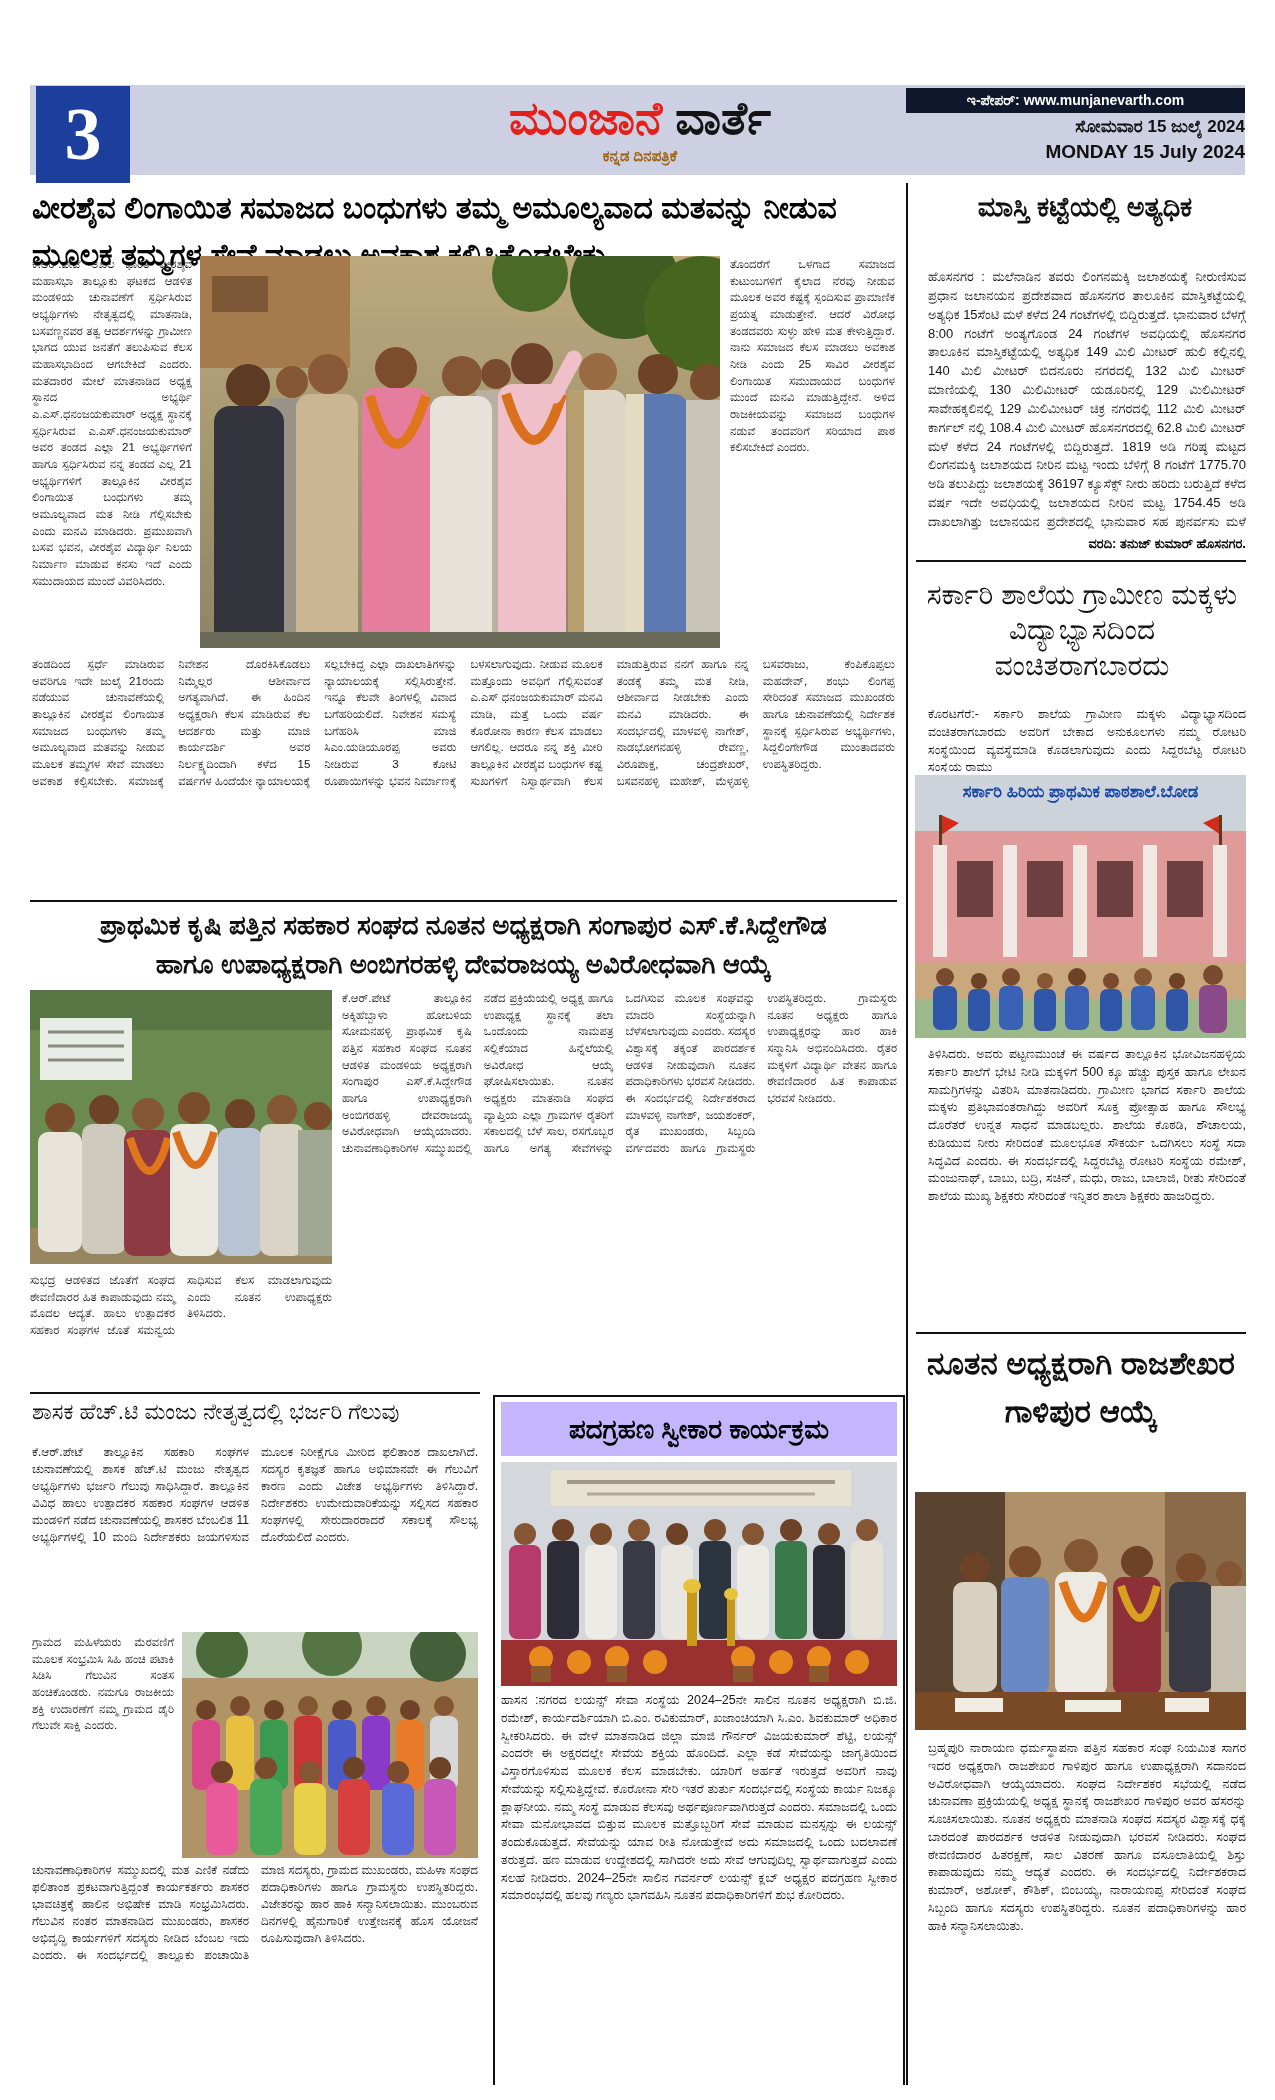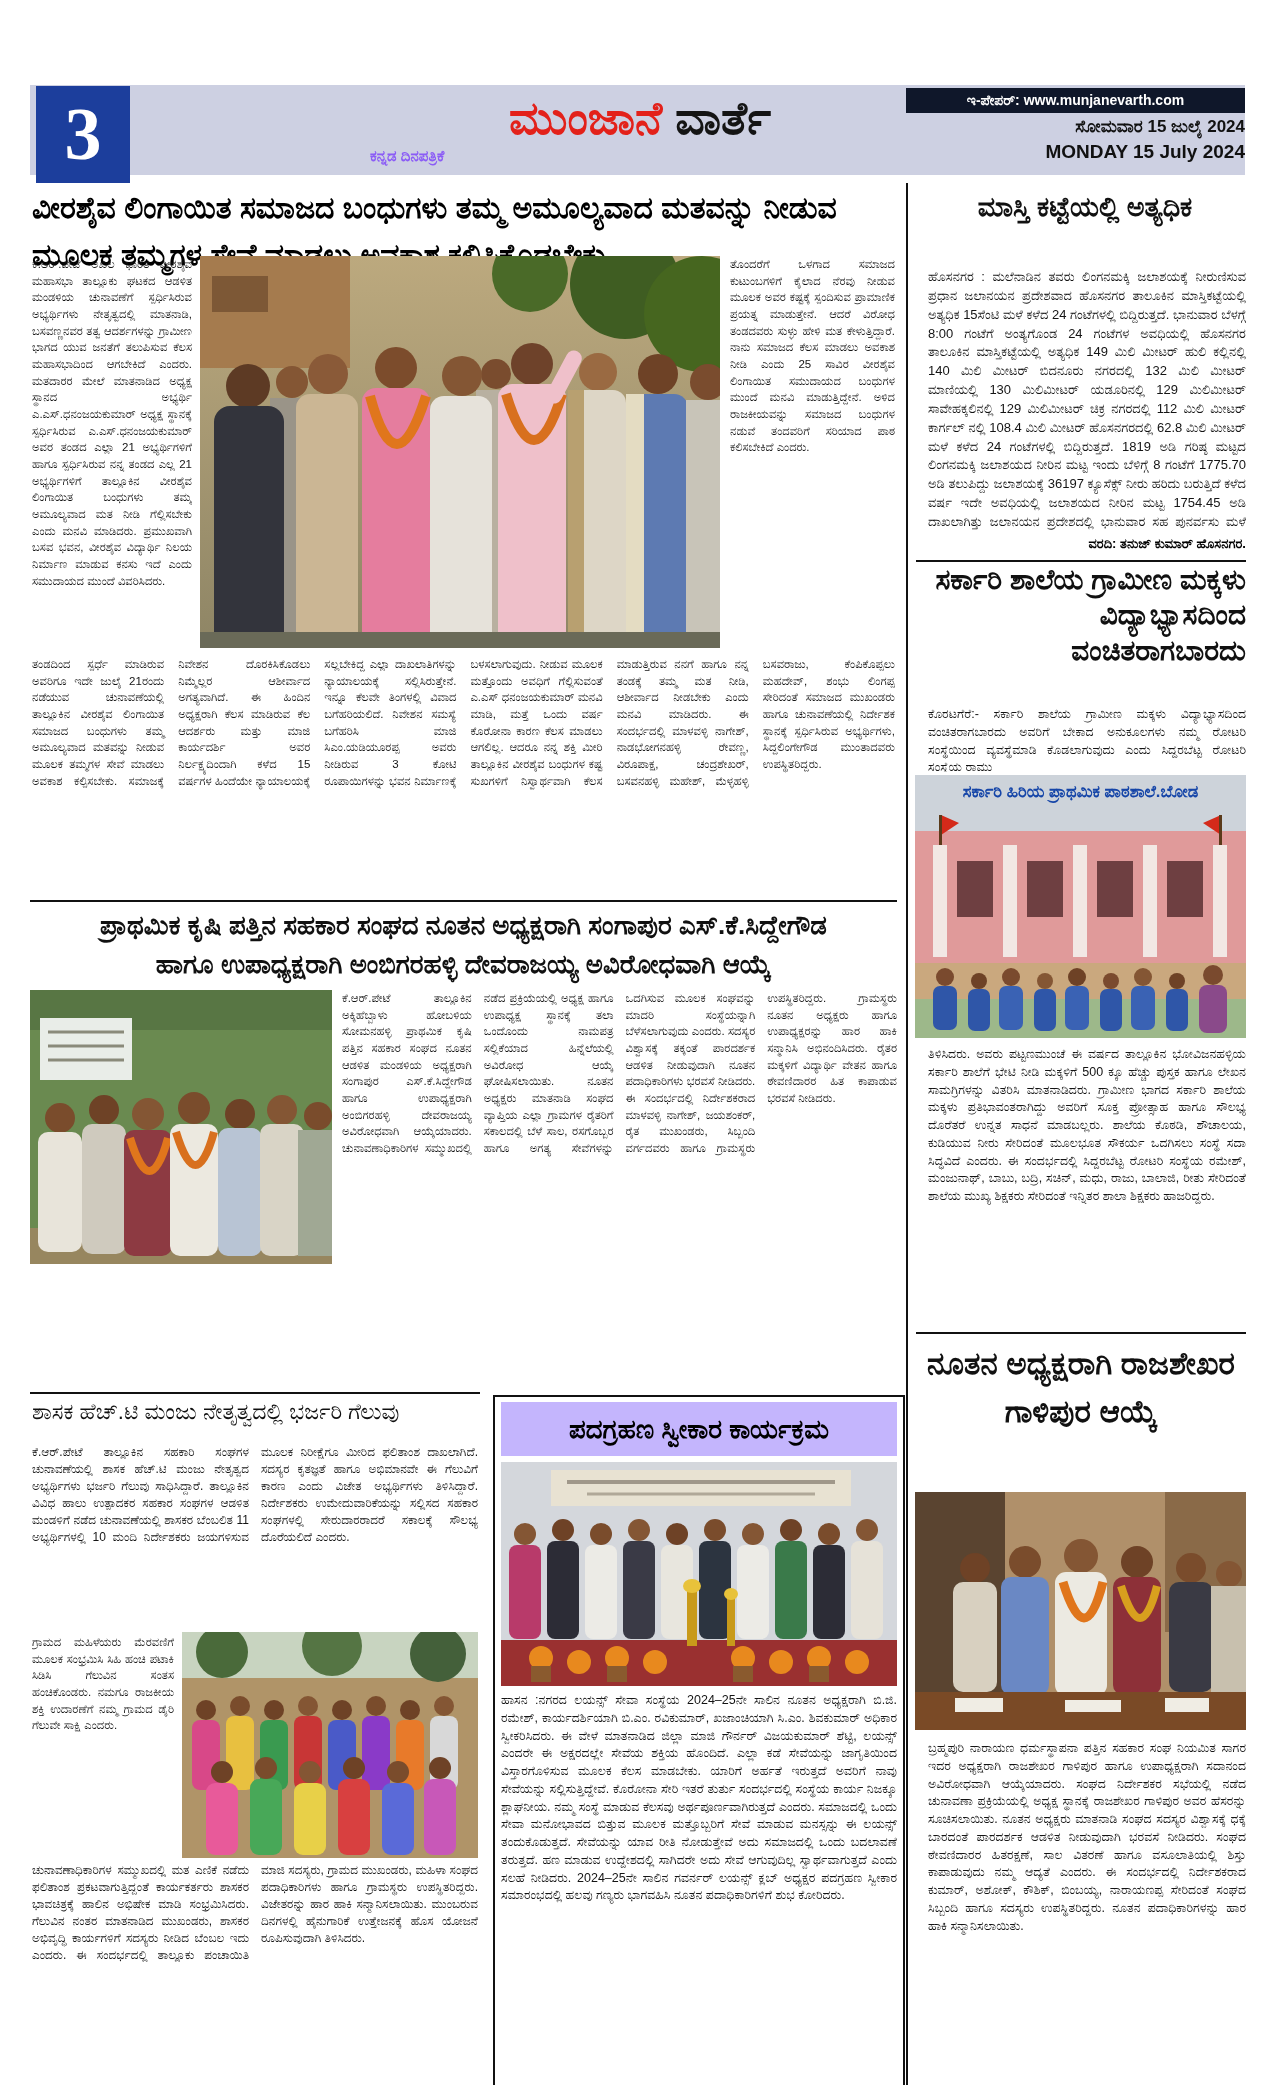--- a/index.html
+++ b/index.html
@@ -22,30 +22,30 @@
   .right{text-align:right}
 
   
   .header-band{left:30px;top:85px;width:1215px;height:90px;background:#cdd0e2}
   .pagenum{left:36px;top:86px;width:94px;height:97px;background:#1c3e9c;color:#fff;
            font-family:"Liberation Serif",serif;font-weight:bold;font-size:74px;
            display:flex;align-items:center;justify-content:center}
   .masthead{left:370px;top:94px;width:540px;text-align:center;font-weight:bold;font-size:46px;line-height:1.05}
   .masthead .red{color:#e3211a}
   .masthead .blk{color:#141414}
-  .tagline{left:370px;top:147px;width:540px;text-align:left;font-weight:bold;font-size:15px;color:#8b5cf6}
+  .tagline{left:370px;top:147px;width:540px;text-align:center;font-weight:bold;font-size:15px;color:#a16207}
   .epaper{left:906px;top:88px;width:339px;height:25px;background:#0f172a;color:#fff;font-size:14px;
           font-weight:bold;display:flex;align-items:center;justify-content:center}
   .date-kn{left:906px;top:117px;width:339px;text-align:right;font-weight:bold;font-size:17px;color:#111}
   .date-en{left:906px;top:141px;width:339px;text-align:right;font-weight:bold;font-size:19px;color:#111}
 
   .main-headline{left:32px;top:185px;width:866px;font-weight:bold;font-size:30px;line-height:1.55;color:#000}
 
   .rain-h1{left:924px;top:190px;width:322px;text-align:center;font-weight:bold;font-size:27px;line-height:1.3}
-  .school-h{left:918px;top:562px;width:328px;text-align:right;font-weight:bold;font-size:28px;line-height:1.26}
+  .school-h{left:918px;top:577px;width:328px;text-align:center;font-weight:normal;font-size:28px;line-height:1.26}
   .pres-h{left:916px;top:1340px;width:330px;text-align:center;font-weight:bold;font-size:31px;line-height:1.55}
   .coop-h{left:32px;top:906px;width:863px;text-align:center;font-weight:bold;font-size:26px;line-height:1.5}
   .mla-h{left:32px;top:1398px;width:446px;font-weight:normal;font-size:22px;line-height:1.3}
   .box-band{left:501px;top:1402px;width:396px;height:54px;background:#c4b5fd;display:flex;
             align-items:center;justify-content:center;font-weight:bold;font-size:26px;color:#000}
   .banner-text{left:918px;top:782px;width:325px;text-align:center;font-weight:bold;font-size:16.5px;color:#1545a8;z-index:3}
 </style>
 </head>
 <body>
 
@@ -144,20 +144,21 @@
       <circle cx="210" cy="124" r="15" fill="#6e4226"></circle>
         <rect x="188" y="138" width="44" height="128" rx="10" fill="#b8c4d4"></rect>
       <circle cx="252" cy="120" r="15" fill="#845634"></circle>
         <rect x="230" y="134" width="44" height="132" rx="10" fill="#d9d4c6"></rect>
       <circle cx="288" cy="126" r="14" fill="#7a4c2c"></circle>
         <rect x="268" y="140" width="34" height="126" fill="#a0a894"></rect>
     </svg>
   </div>
 
   <div class="abs jt cols4" style="left:342px;top:990px;width:555px;height:398px">ಕೆ.ಆರ್.ಪೇಟೆ ತಾಲ್ಲೂಕಿನ ಅಕ್ಕಿಹೆಬ್ಬಾಳು ಹೋಬಳಿಯ ಸೋಮನಹಳ್ಳಿ ಪ್ರಾಥಮಿಕ ಕೃಷಿ ಪತ್ತಿನ ಸಹಕಾರ ಸಂಘದ ನೂತನ ಆಡಳಿತ ಮಂಡಳಿಯ ಅಧ್ಯಕ್ಷರಾಗಿ ಸಂಗಾಪುರ ಎಸ್.ಕೆ.ಸಿದ್ದೇಗೌಡ ಹಾಗೂ ಉಪಾಧ್ಯಕ್ಷರಾಗಿ ಅಂಬಿಗರಹಳ್ಳಿ ದೇವರಾಜಯ್ಯ ಅವಿರೋಧವಾಗಿ ಆಯ್ಕೆಯಾದರು. ಚುನಾವಣಾಧಿಕಾರಿಗಳ ಸಮ್ಮುಖದಲ್ಲಿ ನಡೆದ ಪ್ರಕ್ರಿಯೆಯಲ್ಲಿ ಅಧ್ಯಕ್ಷ ಹಾಗೂ ಉಪಾಧ್ಯಕ್ಷ ಸ್ಥಾನಕ್ಕೆ ತಲಾ ಒಂದೊಂದು ನಾಮಪತ್ರ ಸಲ್ಲಿಕೆಯಾದ ಹಿನ್ನೆಲೆಯಲ್ಲಿ ಅವಿರೋಧ ಆಯ್ಕೆ ಘೋಷಿಸಲಾಯಿತು. ನೂತನ ಅಧ್ಯಕ್ಷರು ಮಾತನಾಡಿ ಸಂಘದ ವ್ಯಾಪ್ತಿಯ ಎಲ್ಲಾ ಗ್ರಾಮಗಳ ರೈತರಿಗೆ ಸಕಾಲದಲ್ಲಿ ಬೆಳೆ ಸಾಲ, ರಸಗೊಬ್ಬರ ಹಾಗೂ ಅಗತ್ಯ ಸೇವೆಗಳನ್ನು ಒದಗಿಸುವ ಮೂಲಕ ಸಂಘವನ್ನು ಮಾದರಿ ಸಂಸ್ಥೆಯನ್ನಾಗಿ ಬೆಳೆಸಲಾಗುವುದು ಎಂದರು. ಸದಸ್ಯರ ವಿಶ್ವಾಸಕ್ಕೆ ತಕ್ಕಂತೆ ಪಾರದರ್ಶಕ ಆಡಳಿತ ನೀಡುವುದಾಗಿ ನೂತನ ಪದಾಧಿಕಾರಿಗಳು ಭರವಸೆ ನೀಡಿದರು. ಈ ಸಂದರ್ಭದಲ್ಲಿ ನಿರ್ದೇಶಕರಾದ ಮಾಳವಳ್ಳಿ ನಾಗೇಶ್, ಜಯಶಂಕರ್, ರೈತ ಮುಖಂಡರು, ಸಿಬ್ಬಂದಿ ವರ್ಗದವರು ಹಾಗೂ ಗ್ರಾಮಸ್ಥರು ಉಪಸ್ಥಿತರಿದ್ದರು. ಗ್ರಾಮಸ್ಥರು ನೂತನ ಅಧ್ಯಕ್ಷರು ಹಾಗೂ ಉಪಾಧ್ಯಕ್ಷರನ್ನು ಹಾರ ಹಾಕಿ ಸನ್ಮಾನಿಸಿ ಅಭಿನಂದಿಸಿದರು. ರೈತರ ಮಕ್ಕಳಿಗೆ ವಿದ್ಯಾರ್ಥಿ ವೇತನ ಹಾಗೂ ಠೇವಣಿದಾರರ ಹಿತ ಕಾಪಾಡುವ ಭರವಸೆ ನೀಡಿದರು.</div>
+  <div class="abs jt cols2" style="left:30px;top:1272px;width:302px;height:116px">ಸುಭದ್ರ ಆಡಳಿತದ ಜೊತೆಗೆ ಸಂಘದ ಠೇವಣಿದಾರರ ಹಿತ ಕಾಪಾಡುವುದು ನಮ್ಮ ಮೊದಲ ಆದ್ಯತೆ. ಹಾಲು ಉತ್ಪಾದಕರ ಸಹಕಾರ ಸಂಘಗಳ ಜೊತೆ ಸಮನ್ವಯ ಸಾಧಿಸುವ ಕೆಲಸ ಮಾಡಲಾಗುವುದು ಎಂದು ನೂತನ ಉಪಾಧ್ಯಕ್ಷರು ತಿಳಿಸಿದರು.</div>
 
   <div class="abs rule" style="left:30px;top:1392px;width:450px;height:2px"></div>
   <div class="abs mla-h">ಶಾಸಕ ಹೆಚ್.ಟಿ ಮಂಜು ನೇತೃತ್ವದಲ್ಲಿ ಭರ್ಜರಿ ಗೆಲುವು</div>
   <div class="abs jt cols2 sz12" style="left:32px;top:1444px;width:446px;height:186px">ಕೆ.ಆರ್.ಪೇಟೆ ತಾಲ್ಲೂಕಿನ ಸಹಕಾರಿ ಸಂಘಗಳ ಚುನಾವಣೆಯಲ್ಲಿ ಶಾಸಕ ಹೆಚ್.ಟಿ ಮಂಜು ನೇತೃತ್ವದ ಅಭ್ಯರ್ಥಿಗಳು ಭರ್ಜರಿ ಗೆಲುವು ಸಾಧಿಸಿದ್ದಾರೆ. ತಾಲ್ಲೂಕಿನ ವಿವಿಧ ಹಾಲು ಉತ್ಪಾದಕರ ಸಹಕಾರ ಸಂಘಗಳ ಆಡಳಿತ ಮಂಡಳಿಗೆ ನಡೆದ ಚುನಾವಣೆಯಲ್ಲಿ ಶಾಸಕರ ಬೆಂಬಲಿತ 11 ಅಭ್ಯರ್ಥಿಗಳಲ್ಲಿ 10 ಮಂದಿ ನಿರ್ದೇಶಕರು ಜಯಗಳಿಸುವ ಮೂಲಕ ನಿರೀಕ್ಷೆಗೂ ಮೀರಿದ ಫಲಿತಾಂಶ ದಾಖಲಾಗಿದೆ. ಸದಸ್ಯರ ಕೃತಜ್ಞತೆ ಹಾಗೂ ಅಭಿಮಾನವೇ ಈ ಗೆಲುವಿಗೆ ಕಾರಣ ಎಂದು ವಿಜೇತ ಅಭ್ಯರ್ಥಿಗಳು ತಿಳಿಸಿದ್ದಾರೆ. ನಿರ್ದೇಶಕರು ಉಮೇದುವಾರಿಕೆಯನ್ನು ಸಲ್ಲಿಸದ ಸಹಕಾರ ಸಂಘಗಳಲ್ಲಿ ಸೇರುದಾರರಾದರೆ ಸಕಾಲಕ್ಕೆ ಸೌಲಭ್ಯ ದೊರೆಯಲಿದೆ ಎಂದರು.</div>
 
   <div class="abs jt" style="left:32px;top:1634px;width:142px;height:224px">ಗ್ರಾಮದ ಮಹಿಳೆಯರು ಮೆರವಣಿಗೆ ಮೂಲಕ ಸಂಭ್ರಮಿಸಿ ಸಿಹಿ ಹಂಚಿ ಪಟಾಕಿ ಸಿಡಿಸಿ ಗೆಲುವಿನ ಸಂತಸ ಹಂಚಿಕೊಂಡರು. ನಮಗೂ ರಾಜಕೀಯ ಶಕ್ತಿ ಉದಾರಣೆಗೆ ನಮ್ಮ ಗ್ರಾಮದ ಡೈರಿ ಗೆಲುವೇ ಸಾಕ್ಷಿ ಎಂದರು.</div>
 
   <div class="abs photo" style="left:182px;top:1632px;width:296px;height:226px">
     <svg viewBox="0 0 296 226" preserveAspectRatio="none">
       <rect width="296" height="226" fill="#b09468"></rect>

